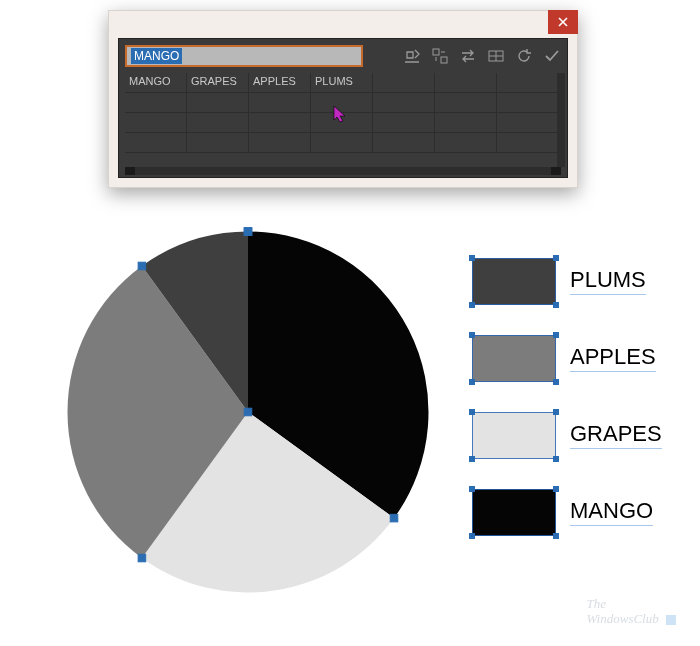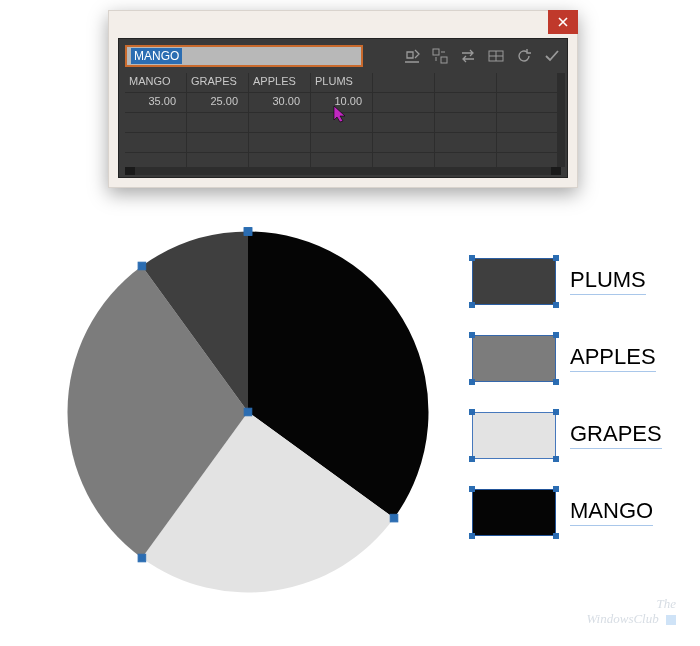--- a/index.html
+++ b/index.html
@@ -156,21 +156,21 @@
     padding-bottom:1px;
   }
 
   
   .watermark {
     position:absolute;
     right: 24px;
     bottom: 20px;
     font-size: 13px;
     color: #d7dde4;
-    text-align:right;
+    text-align:left;
     line-height:1.1;
     font-family: Georgia, serif;
     font-style: italic;
   }
   .watermark .sq { display:inline-block;width:10px;height:10px;background:#cfe3f7;vertical-align:middle;margin-left:4px; }
 
   .cursor-arrow {
     position:absolute;
     left:225px; top:95px;
     width:0;height:0;
@@ -228,29 +228,20 @@
           </span>
       </div>
     </div>
 
     <div class="grid">
       <div class="grid-row">
         <div class="grid-cell">MANGO</div>
         <div class="grid-cell">GRAPES</div>
         <div class="grid-cell">APPLES</div>
         <div class="grid-cell">PLUMS</div>
-        <div class="grid-cell"></div>
-        <div class="grid-cell"></div>
-        <div class="grid-cell"></div>
-      </div>
-      <div class="grid-row">
-        <div class="grid-cell num">35.00</div>
-        <div class="grid-cell num">25.00</div>
-        <div class="grid-cell num">30.00</div>
-        <div class="grid-cell num">10.00</div>
         <div class="grid-cell"></div>
         <div class="grid-cell"></div>
         <div class="grid-cell"></div>
       </div>
       <div class="grid-row">
           <div class="grid-cell"></div>
           <div class="grid-cell"></div>
           <div class="grid-cell"></div>
           <div class="grid-cell"></div>
           <div class="grid-cell"></div>

